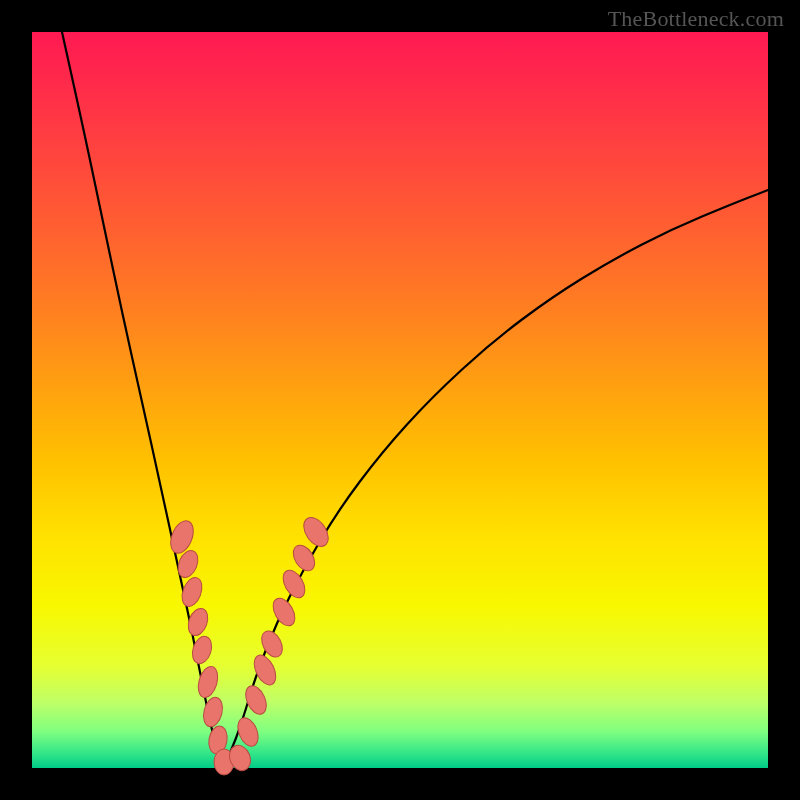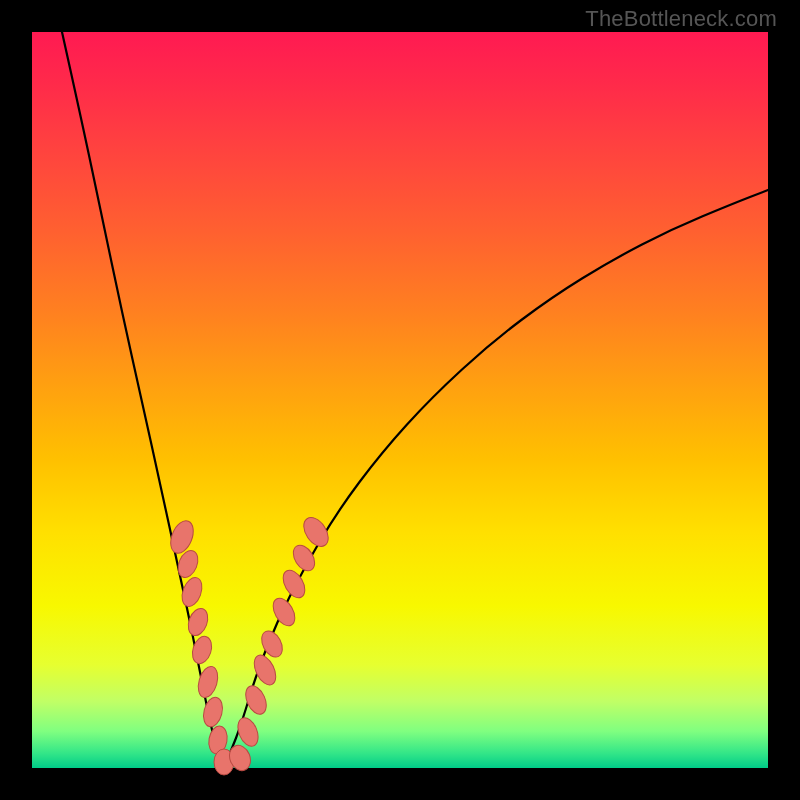--- a/index.html
+++ b/index.html
@@ -39,26 +39,27 @@
       #e6ff30 86%,
       #c0ff66 91%,
       #80ff80 95%,
       #33e688 98%,
       #00cc88 100%
     );
   }
   .watermark {
     position: absolute;
     top: 6px;
-    right: 23px;
+    right: 16px;
     color: #555;
     font-size: 22px;
     font-weight: 400;
     letter-spacing: 0.2px;
     user-select: none;
+    font-family: Liberation Serif, serif;
   }
   svg.curve {
     position: absolute;
     left: 0;
     top: 0;
     width: 736px;
     height: 736px;
     overflow: visible;
   }
   .curve-stroke {

